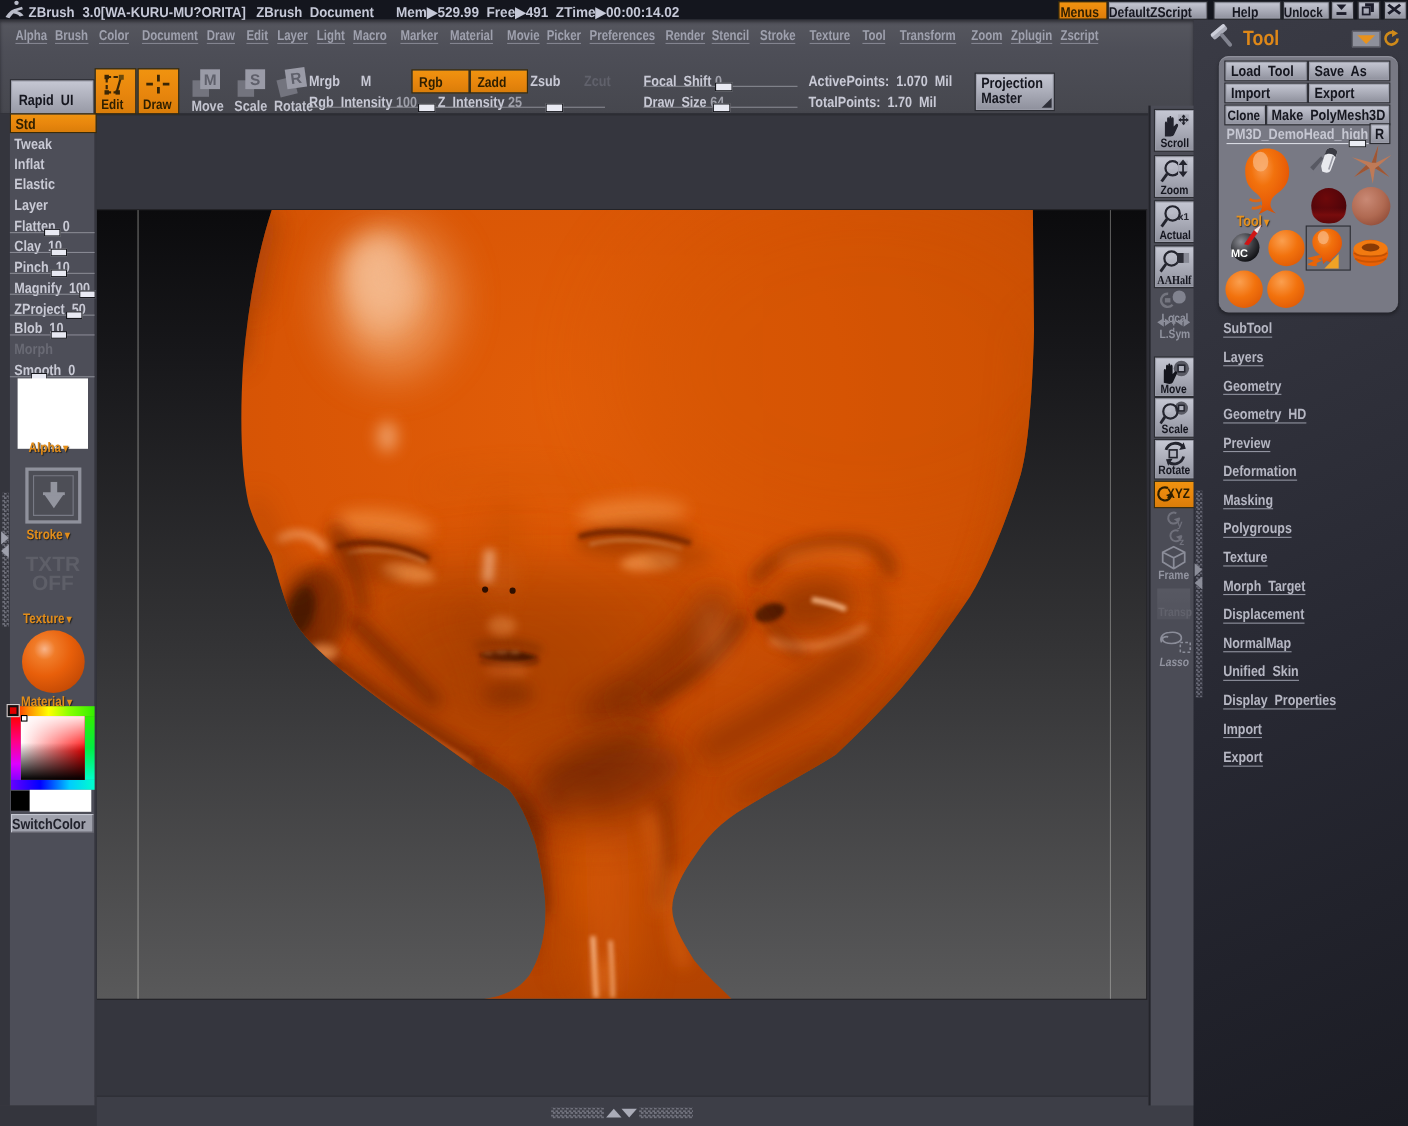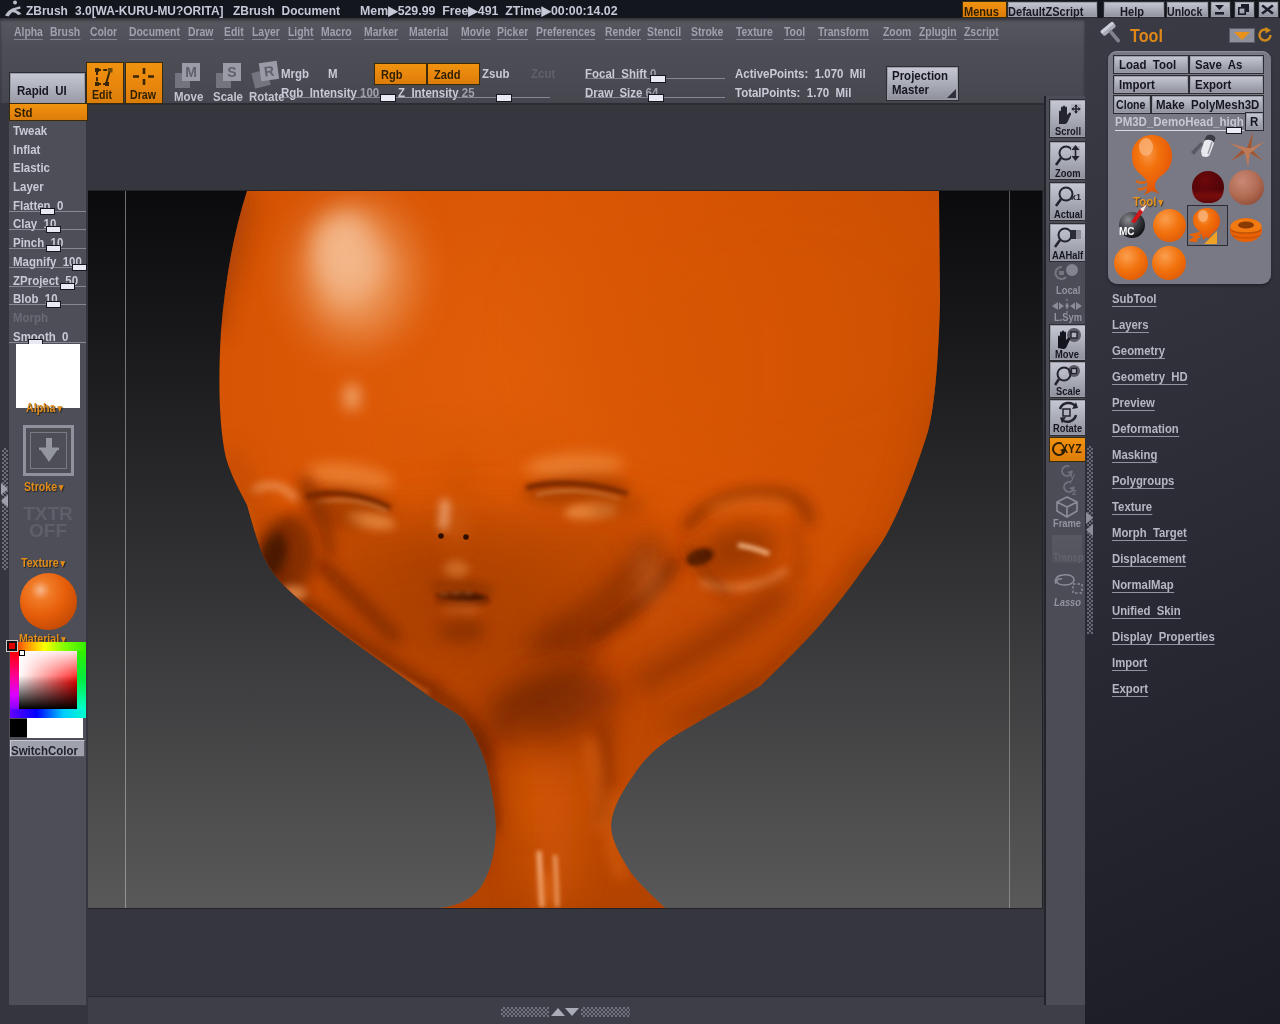--- a/index.html
+++ b/index.html
@@ -430,40 +430,40 @@
   </div>
 <div class="lbtn" style="left:1049px;top:182px;width:36px;height:37px;">
  <svg class="abs" style="left:4px;top:2px;" width="28" height="24" viewBox="0 0 28 24">
   <circle cx="12" cy="9" r="6.5" fill="none" stroke="#23242e" stroke-width="2"></circle>
   <circle cx="10.5" cy="7.5" r="2.5" fill="#b9bbc7"></circle>
   <path d="M7 14 L2 21" stroke="#23242e" stroke-width="2.6"></path>
   <text x="17" y="15" font-size="9" font-weight="bold" fill="#23242e" font-family="Liberation Sans">x1</text>
  </svg>
  <div class="t" style="left:4px;top:25px;font-size:11px;">Actual</div>
   </div>
-<div class="lbtn" style="left:1049px;top:223px;width:36px;height:37px;">
+<div class="lbtn" style="left:1049px;top:223px;width:36px;height:37px;font-family:Liberation Serif, serif;">
  <svg class="abs" style="left:4px;top:2px;" width="28" height="24" viewBox="0 0 28 24">
   <circle cx="11" cy="9" r="6.5" fill="none" stroke="#23242e" stroke-width="2"></circle>
   <circle cx="9.5" cy="7.5" r="2.5" fill="#b9bbc7"></circle>
   <path d="M6 14 L1 21" stroke="#23242e" stroke-width="2.6"></path>
   <rect x="16" y="4" width="11" height="9" fill="#888a96"></rect>
       <rect x="16" y="4" width="6" height="9" fill="#2b2c36"></rect>
  </svg>
  <div class="t" style="left:2px;top:25px;font-size:11px;">AAHalf</div>
   </div>
 
 <div class="abs" style="left:1049px;top:263px;width:36px;height:33px;">
  <svg class="abs" style="left:5px;top:0px;" width="26" height="22" viewBox="0 0 26 22">
   <circle cx="18" cy="7" r="6" fill="#81838f"></circle>
   <path d="M8 4 a6 6 0 1 0 4 10" fill="none" stroke="#74757f" stroke-width="2.2"></path>
       <rect x="5" y="8" width="5" height="4" fill="#74757f"></rect>
  </svg>
  <div class="t" style="left:7px;top:21px;font-size:11px;color:#9294a0;">Local</div>
   </div>
-<div class="abs" style="left:1049px;top:299px;width:36px;height:25px;">
+<div class="abs" style="left:1049px;top:286px;width:36px;height:25px;">
  <svg class="abs" style="left:2px;top:0px;" width="32" height="14" viewBox="0 0 32 14">
   <g fill="#8a8c98">
         <path d="M1 7 l6 -4 v8z M13 7 l-5 -3.4 v6.8z M31 7 l-6 -4 v8z M19 7 l5 -3.4 v6.8z"></path>
         <rect x="14.6" y="5.4" width="3" height="3"></rect>
         <path d="M16 0 v14" stroke="#8a8c98" stroke-width="1.2" stroke-dasharray="2 2"></path>
       </g>
  </svg>
  <div class="t" style="left:5px;top:12px;font-size:11px;color:#9294a0;">L.Sym</div>
   </div>
 <div class="lbtn" style="left:1049px;top:324px;width:36px;height:35px;">
@@ -581,21 +581,21 @@
       <stop offset="0%" stop-color="#f8984a"></stop>
         <stop offset="35%" stop-color="#f2720d"></stop>
       <stop offset="75%" stop-color="#e85c06"></stop>
         <stop offset="100%" stop-color="#d14e05"></stop>
     </radialGradient>
   </defs>
   <path d="M28 2 C40 2 48 11 48 23 C48 33 43 39 37 43 C33 46 31 49 31 53 C31 56 33 59 36 61 L28 58 L20 62 C23 58 24 54 23 50 C22 46 20 44 16 41 C10 36 8 30 8 22 C8 11 16 2 28 2 Z" fill="url(#bg1)"></path>
   <path d="M22 49 C18 50 15 50 12 48 M23 54 C20 56 17 57 14 56" stroke="#e86408" stroke-width="2.6" fill="none" opacity=".9"></path>
   <ellipse cx="22" cy="14" rx="7" ry="9" fill="#f9b277" opacity=".8"></ellipse>
 </svg>
-<div class="abs" style="left:1124px;top:192px;width:56px;text-align:center;">
+<div class="abs" style="left:1124px;top:192px;width:56px;text-align:left;">
   <span class="t" style="position:static;display:inline-block;font-size:13.5px;color:#e8921c;text-shadow:1px 1px 1px #333;">Tool<span style="font-size:10px;">▼</span></span></div>
 
 <svg class="abs" style="left:1189px;top:132px;" width="36" height="30" viewBox="0 0 36 30">
   <path d="M2 20 L12 10 L14 12 L5 23 Z" fill="#585963"></path>
   <path d="M13 24 C17 26 20 25 21 22 L27 6 C25 2 20 1 17 4 L12 19 Z" fill="#e8e9ee"></path>
   <path d="M27 6 C25 2 20 1 17 4 L15 9 C18 7 23 7 25 11 Z" fill="#3a3b44"></path>
   <path d="M19 22 L23 10" stroke="#9a9ba6" stroke-width="1.5"></path>
 </svg>
 <svg class="abs" style="left:1226px;top:131px;" width="40" height="36" viewBox="0 0 40 36">
   <g fill="#bf7a57">

